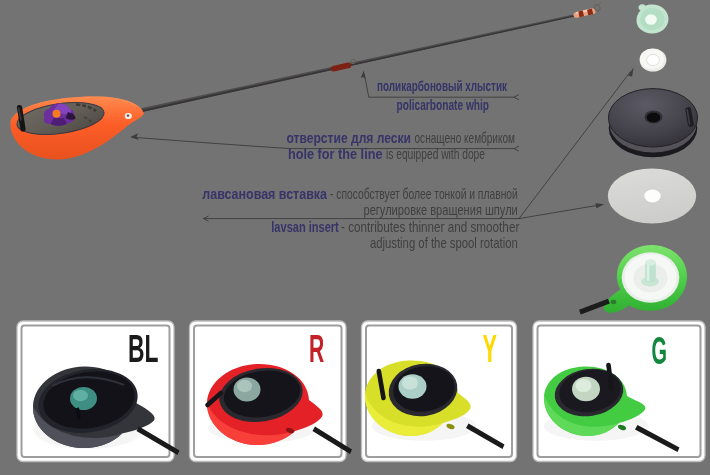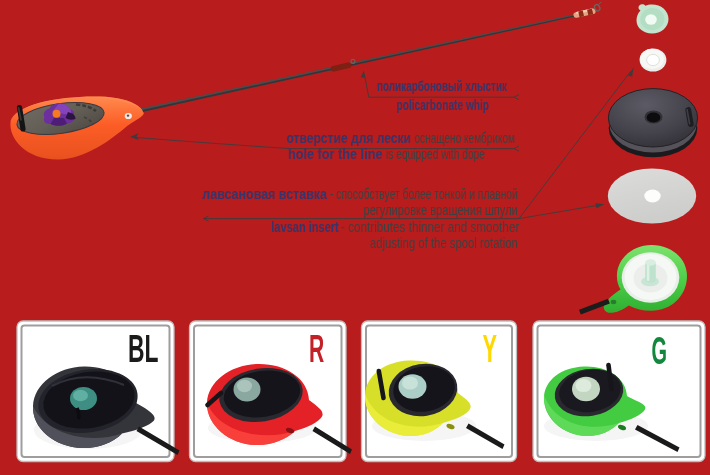--- a/index.html
+++ b/index.html
@@ -1,16 +1,16 @@
 <!DOCTYPE html>
 <html><head>
 <meta charset="utf-8">
 <style>
   html,body{margin:0;padding:0;background:#ffffff;}
-  #stage{position:relative;width:710px;height:475px;background:#b91c1c;overflow:hidden;
+  #stage{position:relative;width:710px;height:475px;background:#737373;overflow:hidden;
          font-family:"Liberation Sans",sans-serif;}
   svg{position:absolute;left:0;top:0;}
   text{font-family:"Liberation Sans",sans-serif;}
 </style>
 </head>
 <body>
 <div id="stage">
 <svg width="710" height="475" viewBox="0 0 710 475">
 <defs>
   <linearGradient id="orangeG" x1="0" y1="0" x2="0" y2="1">

